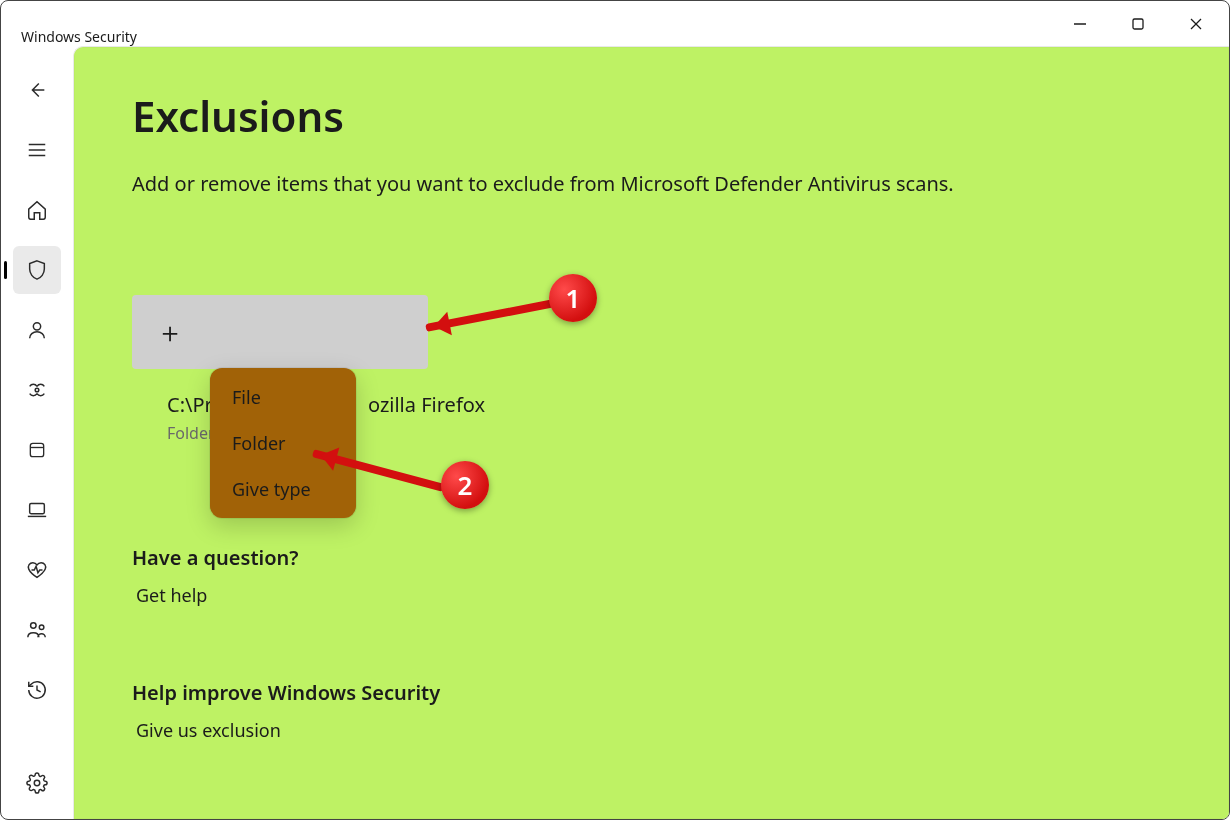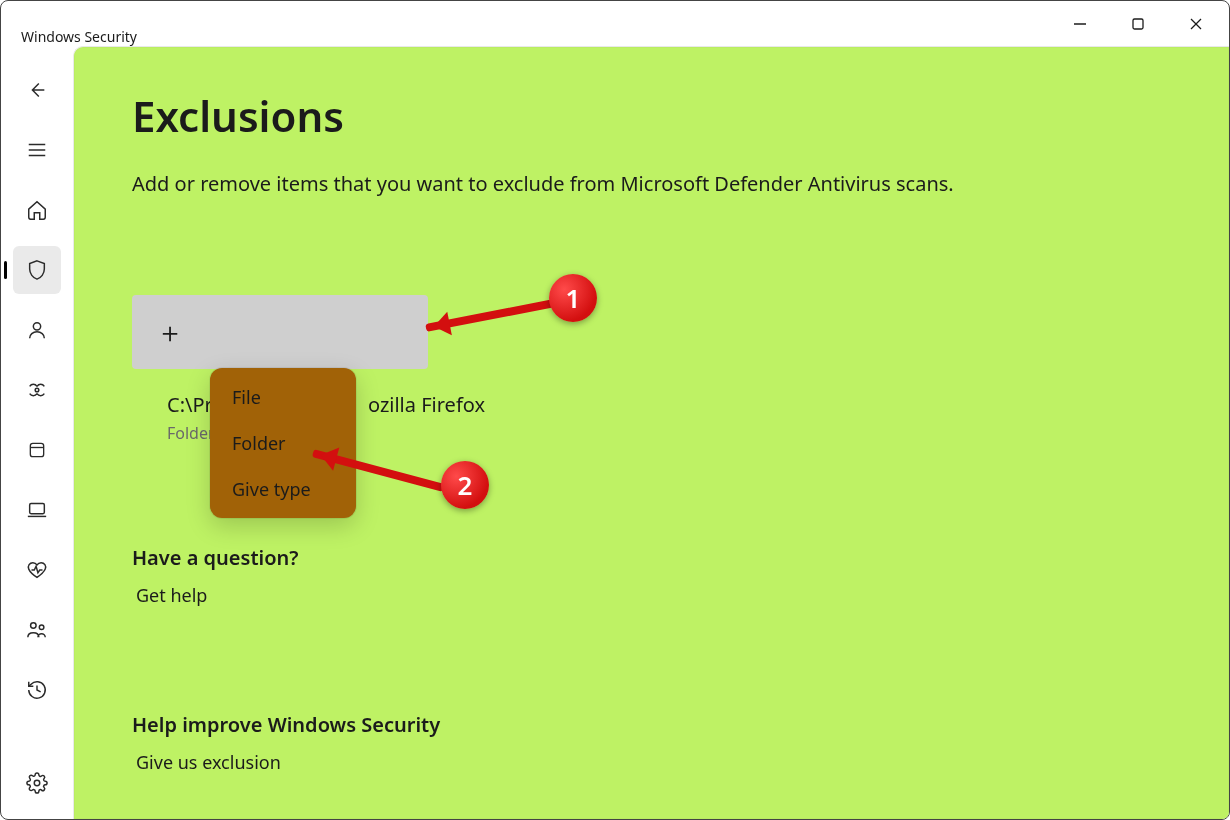--- a/index.html
+++ b/index.html
@@ -161,21 +161,21 @@
     <div class="existing">
       <div class="path">
         <span style="display:inline-block;width:57px;overflow:hidden;white-space:nowrap;vertical-align:bottom;">C:\Pro</span><span style="display:inline-block;width:144px;"></span><span>ozilla Firefox</span>
       </div>
       <div class="type">Folder</div>
     </div>
 
     <h2 class="sect">Have a question?</h2>
     <span class="link">Get help</span>
 
-    <h2 class="sect" style="margin-top:104px">Help improve Windows Security</h2>
+    <h2 class="sect" style="margin-top:72px">Help improve Windows Security</h2>
     <span class="link">Give us exclusion</span>
   </div>
 </div>
 
 <div class="dropdown">
   <div class="item">File</div>
   <div class="item">Folder</div>
   <div class="item">Give type</div>
 </div>
 

